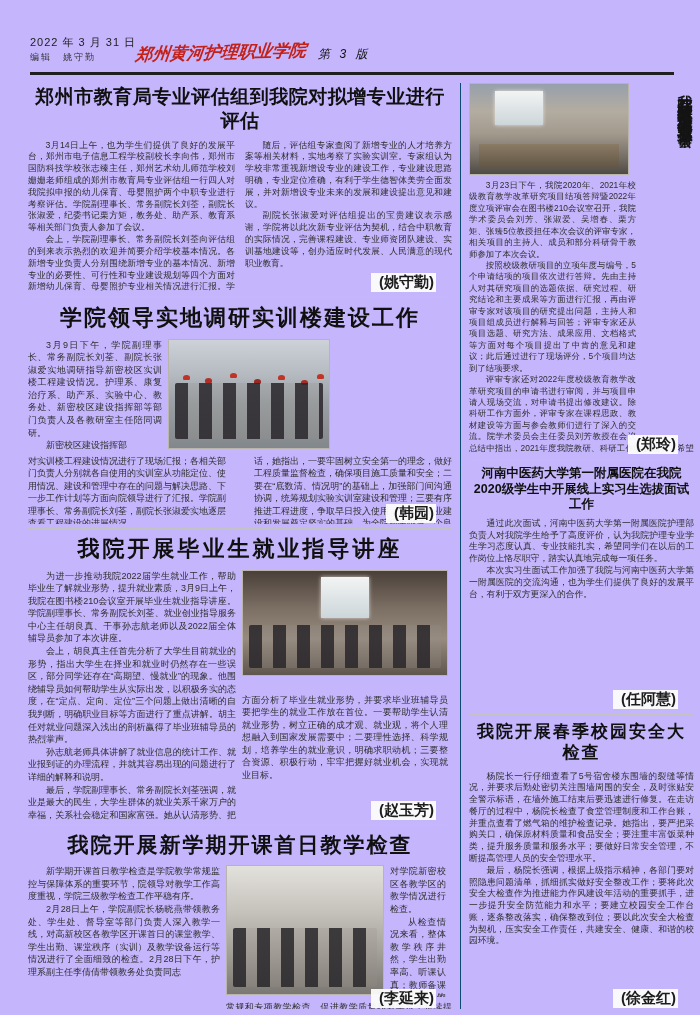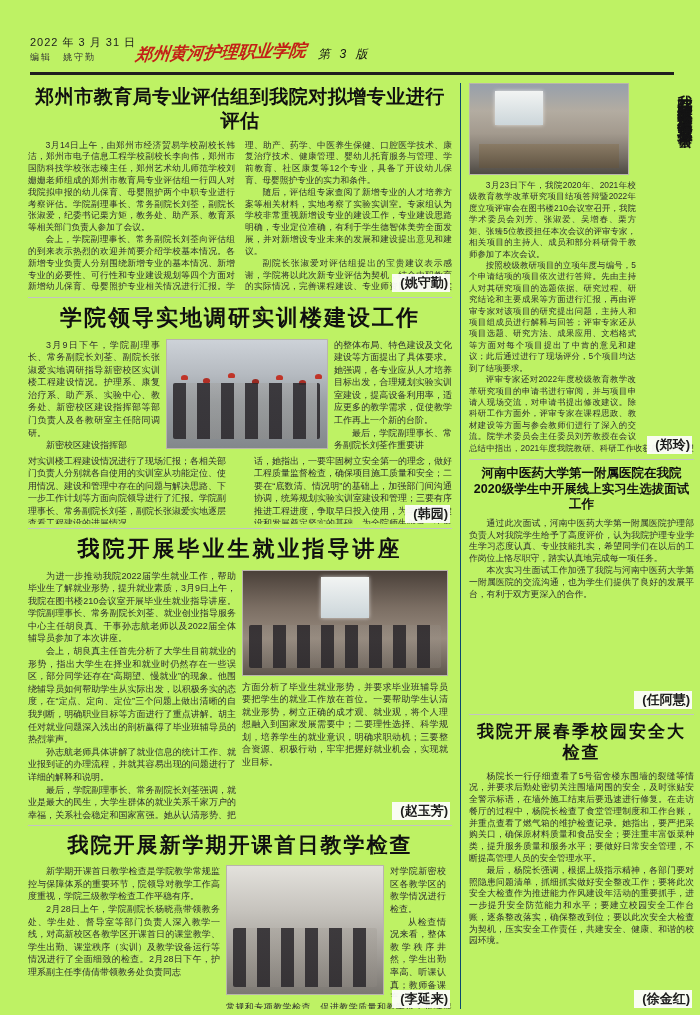--- a/index.html
+++ b/index.html
@@ -1,16 +1,16 @@
 <!DOCTYPE html>
 <html><head>
 <meta charset="utf-8">
 <style>
   html,body{margin:0;padding:0;background:#e8e8e8;}
-  .page{position:relative;width:700px;height:1015px;background:#bef264;overflow:hidden;
+  .page{position:relative;width:700px;height:1015px;background:#c4b5fd;overflow:hidden;
         font-family:"Liberation Sans",sans-serif;color:#2b2b2b;margin:0 auto;}
   
   .masthead{display:flex;align-items:flex-end;padding:34px 26px 8px 30px;}
   .date-block{line-height:1.5;}
   .date-line{font-size:11px;color:#1d1d1d;letter-spacing:1px;}
   .editor-line{font-size:9px;color:#333;letter-spacing:2px;}
   .badge{margin:0 auto;background:#d0201a;color:#fff;font-size:15px;font-weight:700;
          letter-spacing:6px;padding:4px 24px 4px 30px;align-self:flex-end;}
   .right-block{display:flex;align-items:baseline;gap:12px;}
   .calligraphy{font-family:"DejaVu Serif",serif;font-style:italic;font-weight:700;
@@ -26,36 +26,36 @@
   .art{position:relative;overflow:hidden;padding-bottom:12px;box-sizing:border-box;}
   .headline{margin:2px 0 7px;text-align:center;font-weight:700;color:#101010;line-height:1.25;}
   .h-a1{font-size:19px;letter-spacing:0.5px;}
   .h-a2{font-size:22px;letter-spacing:2px;}
   .h-a3{font-size:22px;letter-spacing:3px;}
   .h-a6{font-size:21px;letter-spacing:2px;}
   .h-r2{font-size:12.5px;letter-spacing:0px;margin-bottom:5px;}
   .h-r3{font-size:17px;letter-spacing:2px;}
   .para{margin:0;text-indent:2em;text-align:justify;font-size:9px;line-height:1.4;color:#2e2e2e;}
   .cont{text-indent:0;}
-  .byl{position:absolute;right:2px;bottom:1px;font-size:13px;font-weight:700;color:#1c1c1c;
+  .byl{position:absolute;right:16px;bottom:1px;font-size:15px;font-weight:700;color:#1c1c1c;
        background:rgba(252,252,250,.95);padding:0 2px 0 8px;}
   .cols{display:flex;gap:10px;}
   .cols .col{flex:1;min-width:0;overflow:hidden;}
   .row3{display:flex;gap:6px;margin-bottom:4px;}
   .cell{min-width:0;overflow:hidden;}
   
   .art-a1{height:210px;}
   .art-a1 .para{font-size:8.7px;line-height:1.36;}
   .art-a2{height:222px;}
   .art-a2 .row3{height:112px;}
   .a2l{width:134px;} .a2r{width:120px;}
   .art-a2 .cols{height:78px;overflow:hidden;gap:28px;}
   .art-a3{height:288px;}
   .a3l{width:208px;}
-  .a3r{width:206px;display:flex;flex-direction:column;gap:5px;}
+  .a3r{width:206px;display:flex;flex-direction:column;gap:19px;font-family:Liberation Mono, monospace;}
   .art-a6{flex:1;min-height:0;}
   .a6l{width:192px;} .a6r{width:56px;}
   .art-a6 .row3{height:132px;}
   .a6bottom{margin-left:198px;}
   .art-r1{height:372px;}
   .art-r1 .para{font-size:8.4px;line-height:1.36;}
   .art-r2{height:246px;}
   .art-r2 .para,.art-r3 .para{font-size:8.8px;line-height:1.34;}
   .art-r3{flex:1;min-height:0;}
   .vtitle{float:right;writing-mode:vertical-rl;width:52px;height:346px;margin:0 0 4px 6px;
@@ -100,48 +100,43 @@
   <div class="rule"></div>
 
   <main class="content">
 
     <section class="col-main">
 
       <article class="art art-a1">
         <h2 class="headline h-a1">郑州市教育局专业评估组到我院对拟增专业进行评估</h2>
         <div class="cols">
           <div class="col">
-            <p class="para">3月14日上午，由郑州市经济贸易学校副校长韩洁，郑州市电子信息工程学校副校长李向伟，郑州市国防科技学校张志臻主任，郑州艺术幼儿师范学校刘姗姗老师组成的郑州市教育局专业评估组一行四人对我院拟申报的幼儿保育、母婴照护两个中职专业进行考察评估。学院副理事长、常务副院长刘荃，副院长张淑爱，纪委书记栗方矩，教务处、助产系、教育系等相关部门负责人参加了会议。</p>
+            <p class="para">3月14日上午，也为学生们提供了良好的发展平台，郑州市电子信息工程学校副校长李向伟，郑州市国防科技学校张志臻主任，郑州艺术幼儿师范学校刘姗姗老师组成的郑州市教育局专业评估组一行四人对我院拟申报的幼儿保育、母婴照护两个中职专业进行考察评估。学院副理事长、常务副院长刘荃，副院长张淑爱，纪委书记栗方矩，教务处、助产系、教育系等相关部门负责人参加了会议。</p>
             <p class="para">会上，学院副理事长、常务副院长刘荃向评估组的到来表示热烈的欢迎并简要介绍学校基本情况。各新增专业负责人分别围绕新增专业的基本情况、新增专业的必要性、可行性和专业建设规划等四个方面对新增幼儿保育、母婴照护专业相关情况进行汇报。学院经过多年的办学积淀，已开设有护</p>
           </div>
           <div class="col">
-            <p class="para cont">理、助产、药学、中医养生保健、口腔医学技术、康复治疗技术、健康管理、婴幼儿托育服务与管理、学前教育、社区康复等12个专业，具备了开设幼儿保育、母婴照护专业的实力和条件。</p>
             <p class="para">随后，评估组专家查阅了新增专业的人才培养方案等相关材料，实地考察了实验实训室。专家组认为学校非常重视新增设专业的建设工作，专业建设思路明确，专业定位准确，有利于学生德智体美劳全面发展，并对新增设专业未来的发展和建设提出意见和建议。</p>
             <p class="para">副院长张淑爱对评估组提出的宝贵建议表示感谢，学院将以此次新专业评估为契机，结合中职教育的实际情况，完善课程建设、专业师资团队建设、实训基地建设等，创办适应时代发展、人民满意的现代职业教育。</p>
           </div>
         </div>
         <span class="byl">(姚守勤)</span>
       </article>
 
       <div class="hdiv"></div>
 
       <article class="art art-a2">
         <h2 class="headline h-a2">学院领导实地调研实训楼建设工作</h2>
         <div class="row3">
           <div class="cell a2l">
             <p class="para">3月9日下午，学院副理事长、常务副院长刘荃、副院长张淑爱实地调研指导新密校区实训楼工程建设情况。护理系、康复治疗系、助产系、实验中心、教务处、新密校区建设指挥部等部门负责人及各教研室主任陪同调研。</p>
             <p class="para">新密校区建设指挥部</p>
           </div>
           <div class="photo ph-construction">
             <span class="ph-hats"></span>
             <span class="ph-figs"></span>
-          </div>
-          <div class="cell a2r">
-            <p class="para cont">的整体布局、特色建设及文化建设等方面提出了具体要求。她强调，各专业应从人才培养目标出发，合理规划实验实训室建设，提高设备利用率，适应更多的教学需求，促使教学工作再上一个新的台阶。</p>
-            <p class="para">最后，学院副理事长、常务副院长刘荃作重要讲</p>
           </div>
         </div>
         <div class="cols">
           <div class="col">
             <p class="para cont">对实训楼工程建设情况进行了现场汇报；各相关部门负责人分别就各自使用的实训室从功能定位、使用情况、建设和管理中存在的问题与解决思路、下一步工作计划等方面向院领导进行了汇报。学院副理事长、常务副院长刘荃，副院长张淑爱实地逐层查看工程建设的进展情况。</p>
 
           </div>
           <div class="col">
             <p class="para cont">话，她指出，一要牢固树立安全第一的理念，做好工程质量监督检查，确保项目施工质量和安全；二要在“底数清、情况明”的基础上，加强部门间沟通协调，统筹规划实验实训室建设和管理；三要有序推进工程进度，争取早日投入使用，为学院专业建设和发展奠定坚实的基础，为全院师生创造一个良好的实践教学环境。</p>
           </div>

